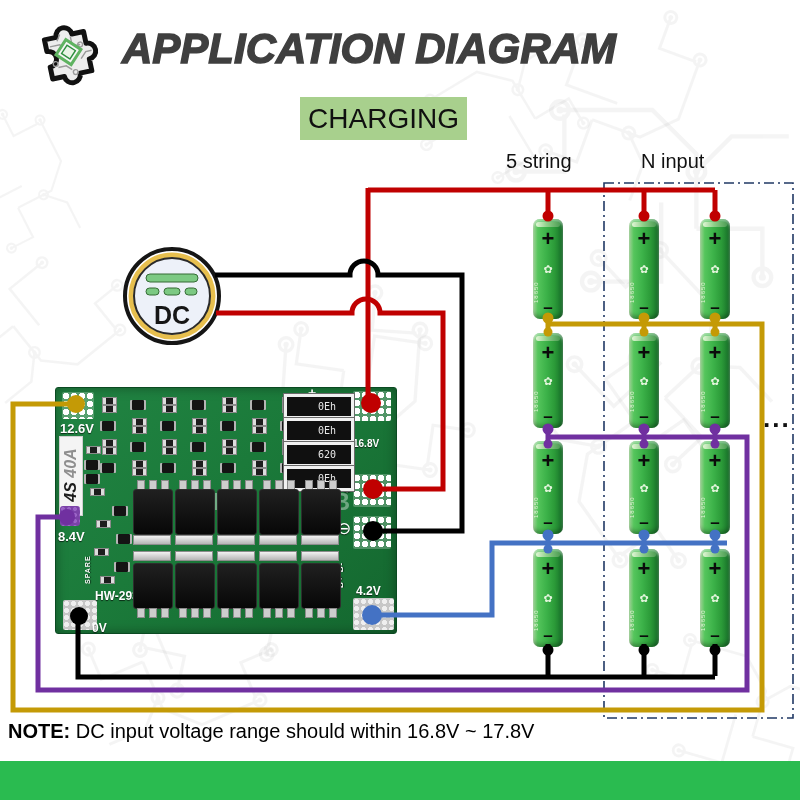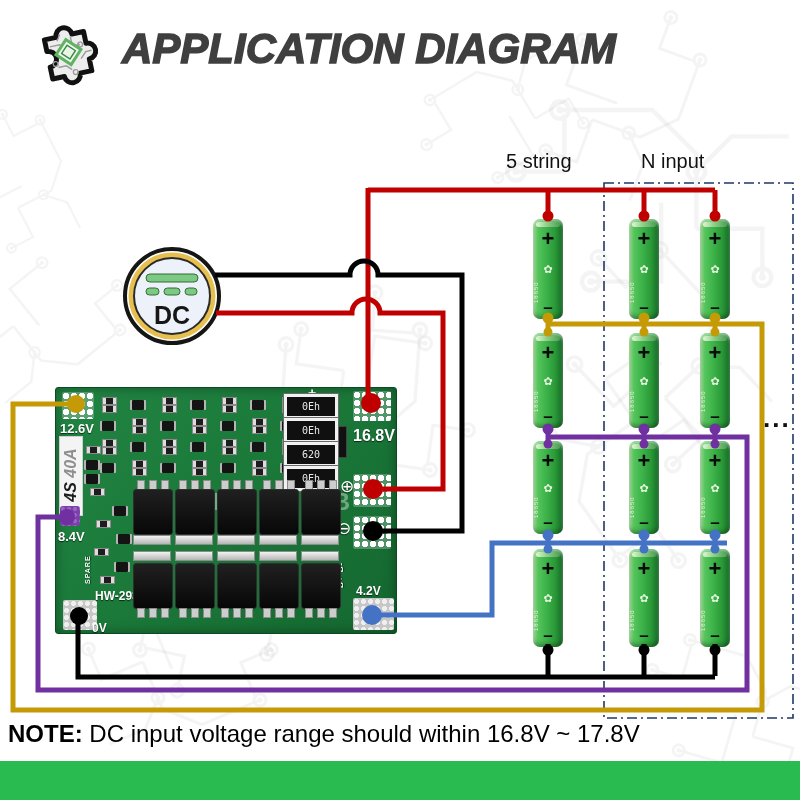--- a/index.html
+++ b/index.html
@@ -9,21 +9,21 @@
   #page-title{position:absolute;left:122px;top:26px;width:560px;font-size:42px;line-height:46px;
     font-style:italic;font-weight:bold;color:var(--title);letter-spacing:0px;
     -webkit-text-stroke:1.4px var(--title);}
   
   #charging{position:absolute;left:300px;top:97px;width:167px;height:43px;background:var(--charging_bg);
     display:flex;align-items:center;justify-content:center;font-size:28px;color:#101010;}
   
   .lbl{position:absolute;font-size:20px;color:#111;white-space:nowrap;}
   #ellipsis{position:absolute;left:763px;top:403px;font-size:26px;font-weight:bold;letter-spacing:2px;color:#111;}
   
-  #note{position:absolute;left:8px;top:720px;font-size:24px;color:#000;}
+  #note{position:absolute;left:8px;top:720px;font-size:20px;color:#000;}
   #note b{font-weight:bold;}
   #footer{position:absolute;left:0;top:761px;width:800px;height:39px;background:var(--footer);}
   
   svg.layer{position:absolute;left:0;top:0;pointer-events:none;}
   #wires{z-index:30;}
   #bgdeco{z-index:0;}
   .w{fill:none;stroke-width:5;}
   .w-red{stroke:var(--red);} .w-black{stroke:var(--black);} .w-gold{stroke:var(--gold);}
   .w-purple{stroke:var(--purple);} .w-blue{stroke:var(--blue);}
   .f-red{fill:var(--red);} .f-black{fill:var(--black);} .f-gold{fill:var(--gold);}
@@ -45,21 +45,21 @@
     font-size:16px;font-style:italic;text-align:center;white-space:nowrap;}
   .strip .s4s{font-weight:bold;color:#1c1c1c;} .strip .s40a{color:#8f8f8f;font-weight:bold;}
   .ppad{position:absolute;left:4px;top:118px;width:20px;height:20px;background:#7a42a8;border-radius:3px;
     background-image:radial-gradient(#9a63c6 45%,rgba(0,0,0,0) 52%);background-size:6px 6px;}
   .r2{position:absolute;width:13px;height:6px;border:1px solid #8a8a8a;
     background:linear-gradient(90deg,#ddd 0 22%,#1d1d1d 22% 78%,#ddd 78% 100%);}
   .tr{position:absolute;width:12px;height:10px;background:#141414;border-radius:1px;
     box-shadow:-2px 0 0 0 #b5b5b5,2px 0 0 0 #b5b5b5;}
   .bigres{position:absolute;left:228px;width:48px;height:19px;background:#101010;border:3px solid #f1f1f1;
     box-shadow:0 0 0 1px #6a6a6a;color:#e8e8e8;font-size:10px;display:flex;align-items:center;
-    justify-content:center;font-family:"DejaVu Sans Mono",monospace;}
+    justify-content:center;font-family:"DejaVu Sans Mono",monospace;padding-left:16px;}
   .diode{position:absolute;left:278px;top:38px;width:11px;height:30px;background:#111;border:1px solid #444;}
   .fet{position:absolute;width:38px;height:44px;background:linear-gradient(180deg,#202020,#070707);
     border:1px solid #2e2e2e;border-radius:3px;}
   .fetbar{position:absolute;width:38px;height:10px;background:linear-gradient(180deg,#f2f2f2,#b5b5b5);border:1px solid #8c8c8c;box-sizing:border-box;}
   .fetleg{position:absolute;width:6px;height:8px;background:#cdcdcd;border:1px solid #8c8c8c;}
   #englab{position:absolute;left:132px;top:100px;font-size:24px;font-weight:bold;letter-spacing:9px;
     color:rgba(255,255,255,.38);white-space:nowrap;}
   .vtxt{position:absolute;color:#fff;font-weight:bold;transform:rotate(-90deg);transform-origin:left top;
     font-size:7px;letter-spacing:1px;text-shadow:0 1px 1px rgba(0,0,0,.6);}
   
@@ -248,20 +248,21 @@
         <circle cx="40" cy="58" r="2.4"></circle>
           <circle cx="68" cy="44" r="2.4"></circle>
           <circle cx="58" cy="70" r="2.4"></circle>
       </g>
       <rect x="46" y="40" width="18" height="18" transform="rotate(45 55 49)" fill="#f6f6f6" stroke="#5fb361" stroke-width="3"></rect>
       <rect x="50" y="44" width="10" height="10" transform="rotate(45 55 49)" fill="#e9f4e6" stroke="#2e8f3f" stroke-width="1.4"></rect>
     </g>
   </svg>
   <div id="page-title">APPLICATION DIAGRAM</div>
 
+  <div id="charging">CHARGING</div>
 
   <div class="lbl" style="left:506px;top:150px">5 string</div>
   <div class="lbl" style="left:641px;top:150px">N input</div>
   <div id="ellipsis">...</div>
 
   <svg id="dcicon" width="104" height="104">
     <circle cx="52" cy="52" r="47" fill="#ffffff" stroke="#151515" stroke-width="4"></circle>
     <circle cx="52" cy="52" r="41" fill="#edf1f9" stroke="#e7bf4e" stroke-width="5"></circle>
     <circle cx="52" cy="52" r="38" fill="none" stroke="#2a2a2a" stroke-width="2"></circle>
     <rect x="26" y="30" width="52" height="8" rx="4" fill="#7cc983" stroke="#356b35"></rect>
@@ -279,21 +280,21 @@
     </div>
     <div class="ppad"></div>
     <div class="silk" style="left:2px;top:141px;font-size:13px">8.4V</div>
     <div class="vtxt" style="left:28px;top:196px">SPARE</div>
     <div class="pads" style="left:7px;top:212px;width:34px;height:30px"></div>
     <div class="silk" style="left:36px;top:233px;font-size:12px">0V</div>
     <div class="silk" style="left:39px;top:201px;font-size:12px">HW-293</div>
 
     <div class="silk" style="left:252px;top:-3px;font-size:14px">+</div>
     <div class="padw" style="left:297px;top:3px;width:38px;height:30px"></div>
-    <div class="silk" style="left:297px;top:39px;font-size:16px">16.8V</div>
+    <div class="silk" style="left:297px;top:50px;font-size:10px">16.8V</div>
     <div class="silk" style="left:284px;top:88px;font-size:17px;font-weight:normal">⊕</div>
     <div class="padw" style="left:297px;top:86px;width:38px;height:33px"></div>
     <div class="silk" style="left:281px;top:130px;font-size:17px;font-weight:normal">⊖</div>
     <div class="padw" style="left:297px;top:128px;width:38px;height:33px"></div>
     <div class="vtxt" style="left:280px;top:200px;font-size:8px">B+ B-</div>
     <div class="silk" style="left:300px;top:196px;font-size:12px">4.2V</div>
     <div class="pads" style="left:297px;top:210px;width:41px;height:32px"></div>
 
     <div class="diode"></div>
     <div id="englab">ENG LAB</div>

